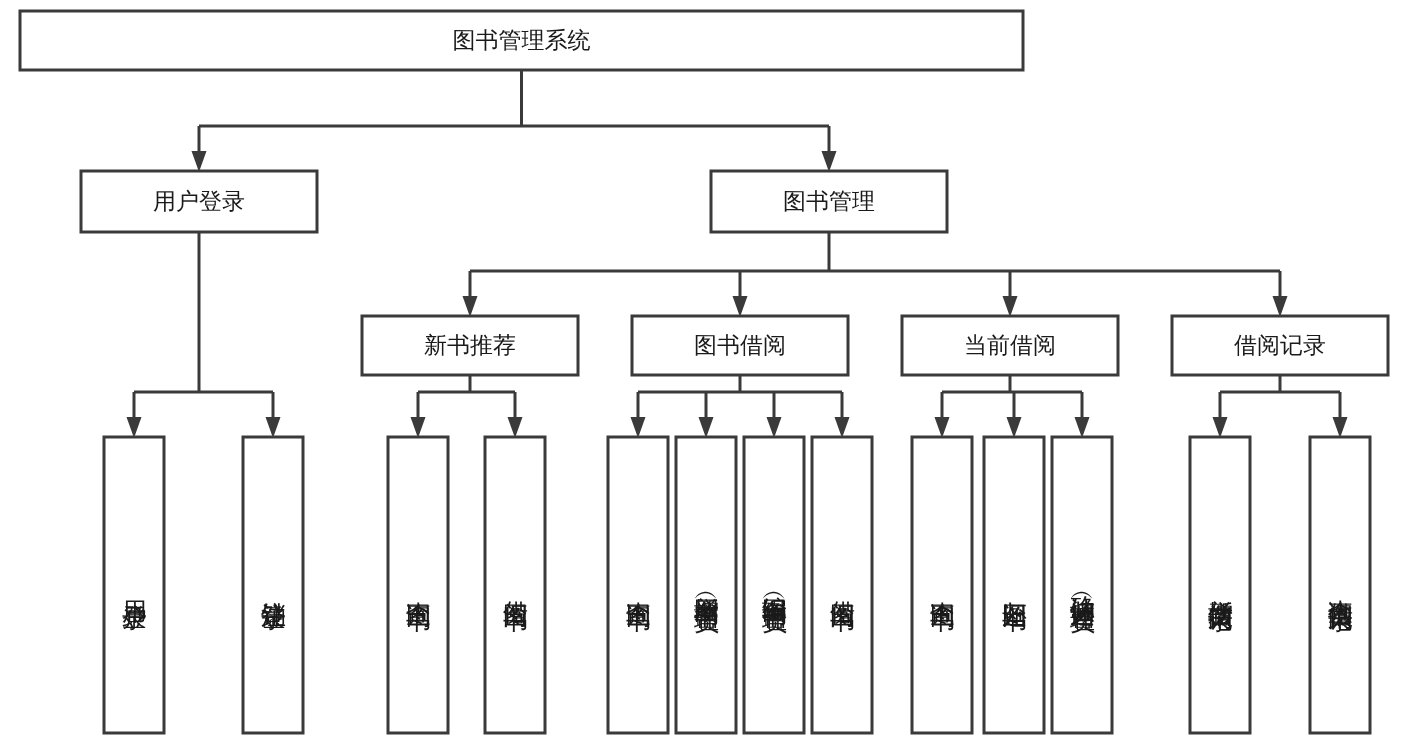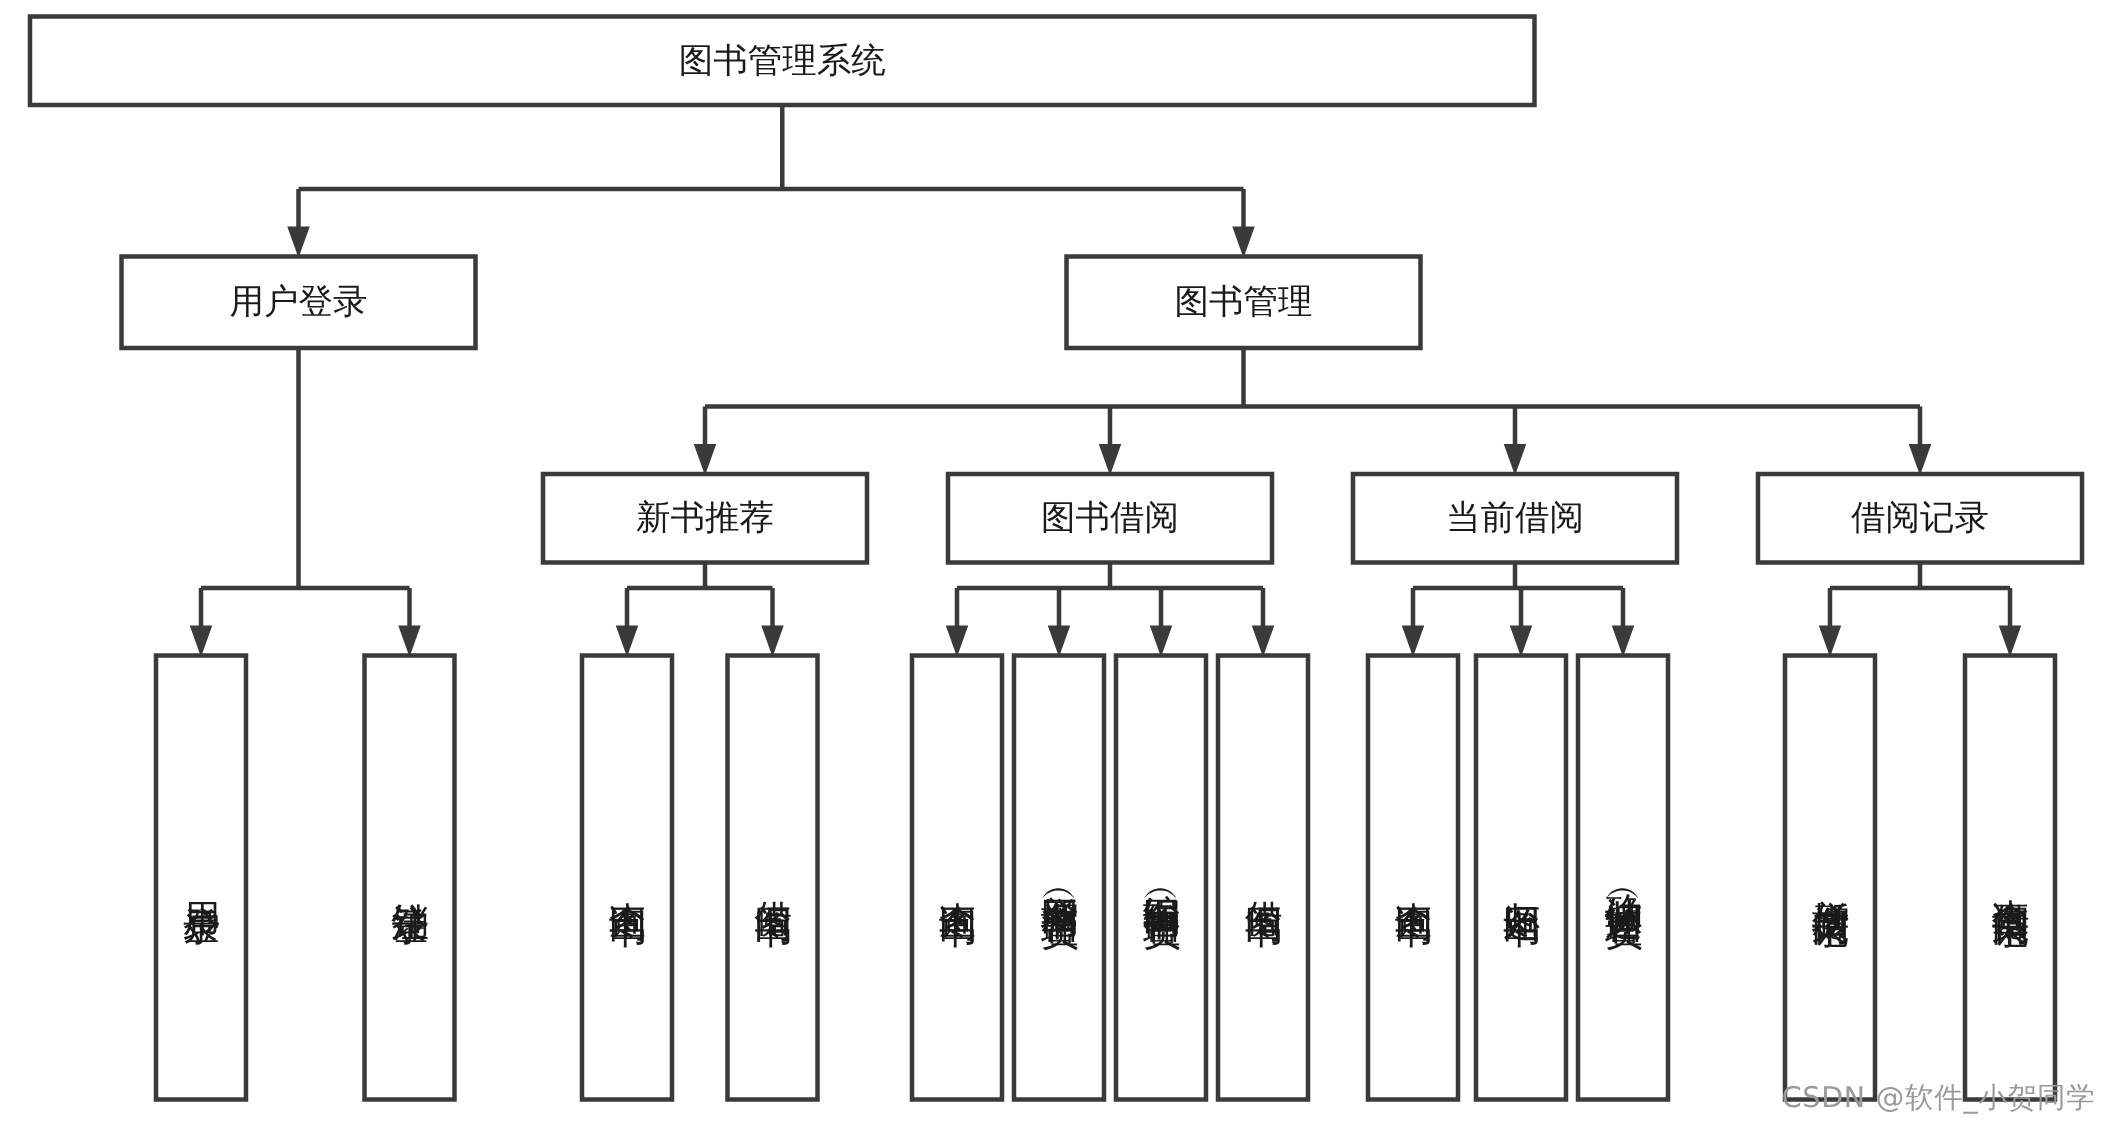--- a/index.html
+++ b/index.html
@@ -233,15 +233,14 @@
       <div class="vertical-label-wrap" style="left: 676px; top: 437px; width: 60px; height: 296px;">新增图书（管理员）</div>
       <div class="vertical-label-wrap" style="left: 744px; top: 437px; width: 60px; height: 296px;">编辑图书（管理员）</div>
       <div class="vertical-label-wrap" style="left: 812px; top: 437px; width: 60px; height: 296px;">借阅图书</div>
       <div class="vertical-label-wrap" style="left: 912px; top: 437px; width: 60px; height: 296px;">查询图书</div>
       <div class="vertical-label-wrap" style="left: 984px; top: 437px; width: 60px; height: 296px;">归还图书</div>
       <div class="vertical-label-wrap" style="left: 1052px; top: 437px; width: 60px; height: 296px;">确认归还（管理员）</div>
       <div class="vertical-label-wrap" style="left: 1190px; top: 437px; width: 60px; height: 296px;">新增借阅记录</div>
       <div class="vertical-label-wrap" style="left: 1310px; top: 437px; width: 60px; height: 296px;">查询借阅记录</div>
     </div>
 
-  <div class="watermark">CSDN @软件_小贺同学</div>
 
 </div>
 
 </body></html>

